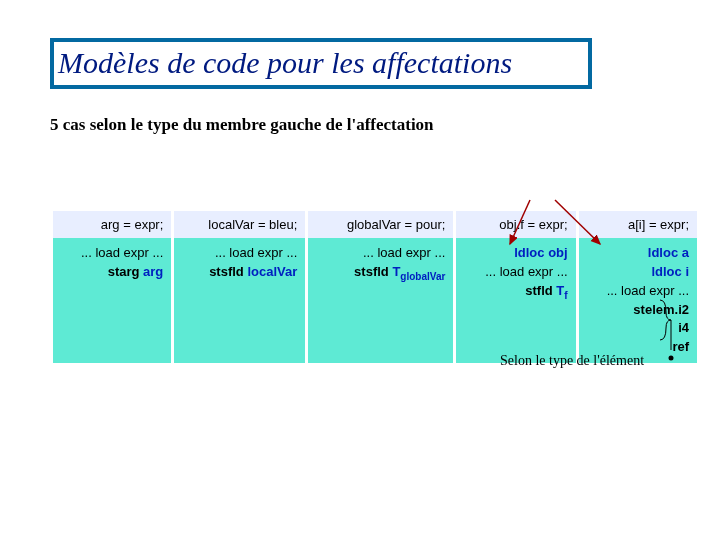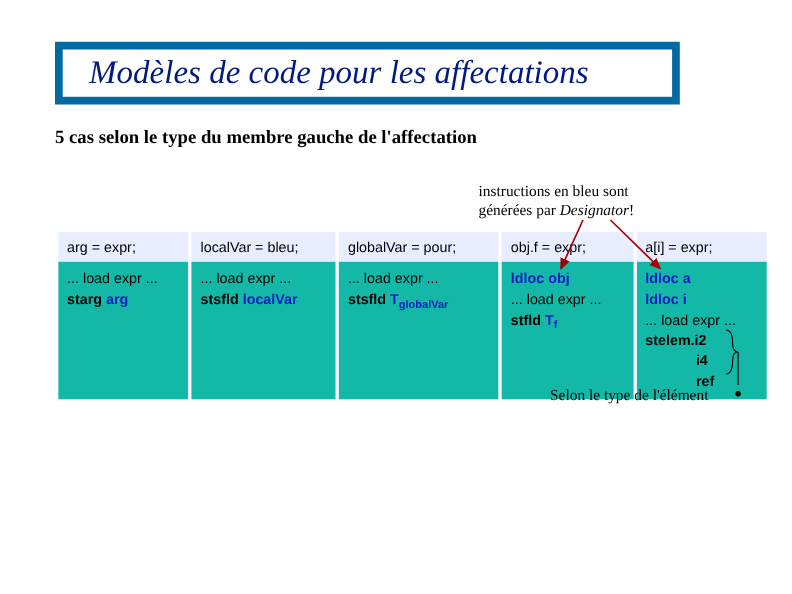--- a/index.html
+++ b/index.html
@@ -15,22 +15,22 @@
     position: relative;
     width: 720px;
     height: 540px;
     box-sizing: border-box;
   }
   .title-box {
     position: absolute;
     left: 50px;
     top: 38px;
     width: 520px;
-    border: 7px solid #0369a1;
-    padding: 4px 10px 6px 24px;
+    border: 4px solid #0369a1;
+    padding: 4px 10px 6px 4px;
     font-size: 30px;
     font-style: italic;
     color: #001a80;
     line-height: 1.1;
   }
   .subtitle {
     position: absolute;
     left: 50px;
     top: 115px;
     font-size: 17px;
@@ -61,27 +61,28 @@
     top: 211px;
     width: 650px;
     border-collapse: separate;
     border-spacing: 3px 0;
     font-family: Arial, Helvetica, sans-serif;
     font-size: 13px;
   }
   .table td {
     vertical-align: top;
     padding: 6px 8px 6px 8px;
+    text-align: right;
   }
   .hdr-row td {
     background: #e8eeff;
     white-space: nowrap;
   }
   .body-row td {
-    background: #14b8a6;
+    background: #5eead4;
     line-height: 1.45;
   }
   .bold { font-weight: bold; }
   .blue { color: #0020c0; }
   .sub { font-size: 10px; vertical-align: sub; }
   .col0 { width: 110px; }
   .col1 { width: 120px; }
   .col2 { width: 135px; }
   .col3 { width: 110px; }
   .col4 { width: 110px; }
@@ -96,24 +97,20 @@
 </style>
 </head>
 <body>
 
 <div class="slide">
 
   <div class="title-box">Modèles de code pour les affectations</div>
 
   <div class="subtitle">5 cas selon le type du membre gauche de l'affectation</div>
 
-  <div class="note-blue">
-    <span>instructions en bleu sont</span><br>
-    <span>générées par </span><span class="designator">Designator</span><span>!</span>
-  </div>
 
   <table class="table">
     <tbody>
         <tr class="hdr-row">
       <td class="col0">arg = expr;</td>
       <td class="col1">localVar = bleu;</td>
       <td class="col2">globalVar = pour;</td>
       <td class="col3">obj.f = expr;</td>
       <td class="col4">a[i] = expr;</td>
     </tr>

